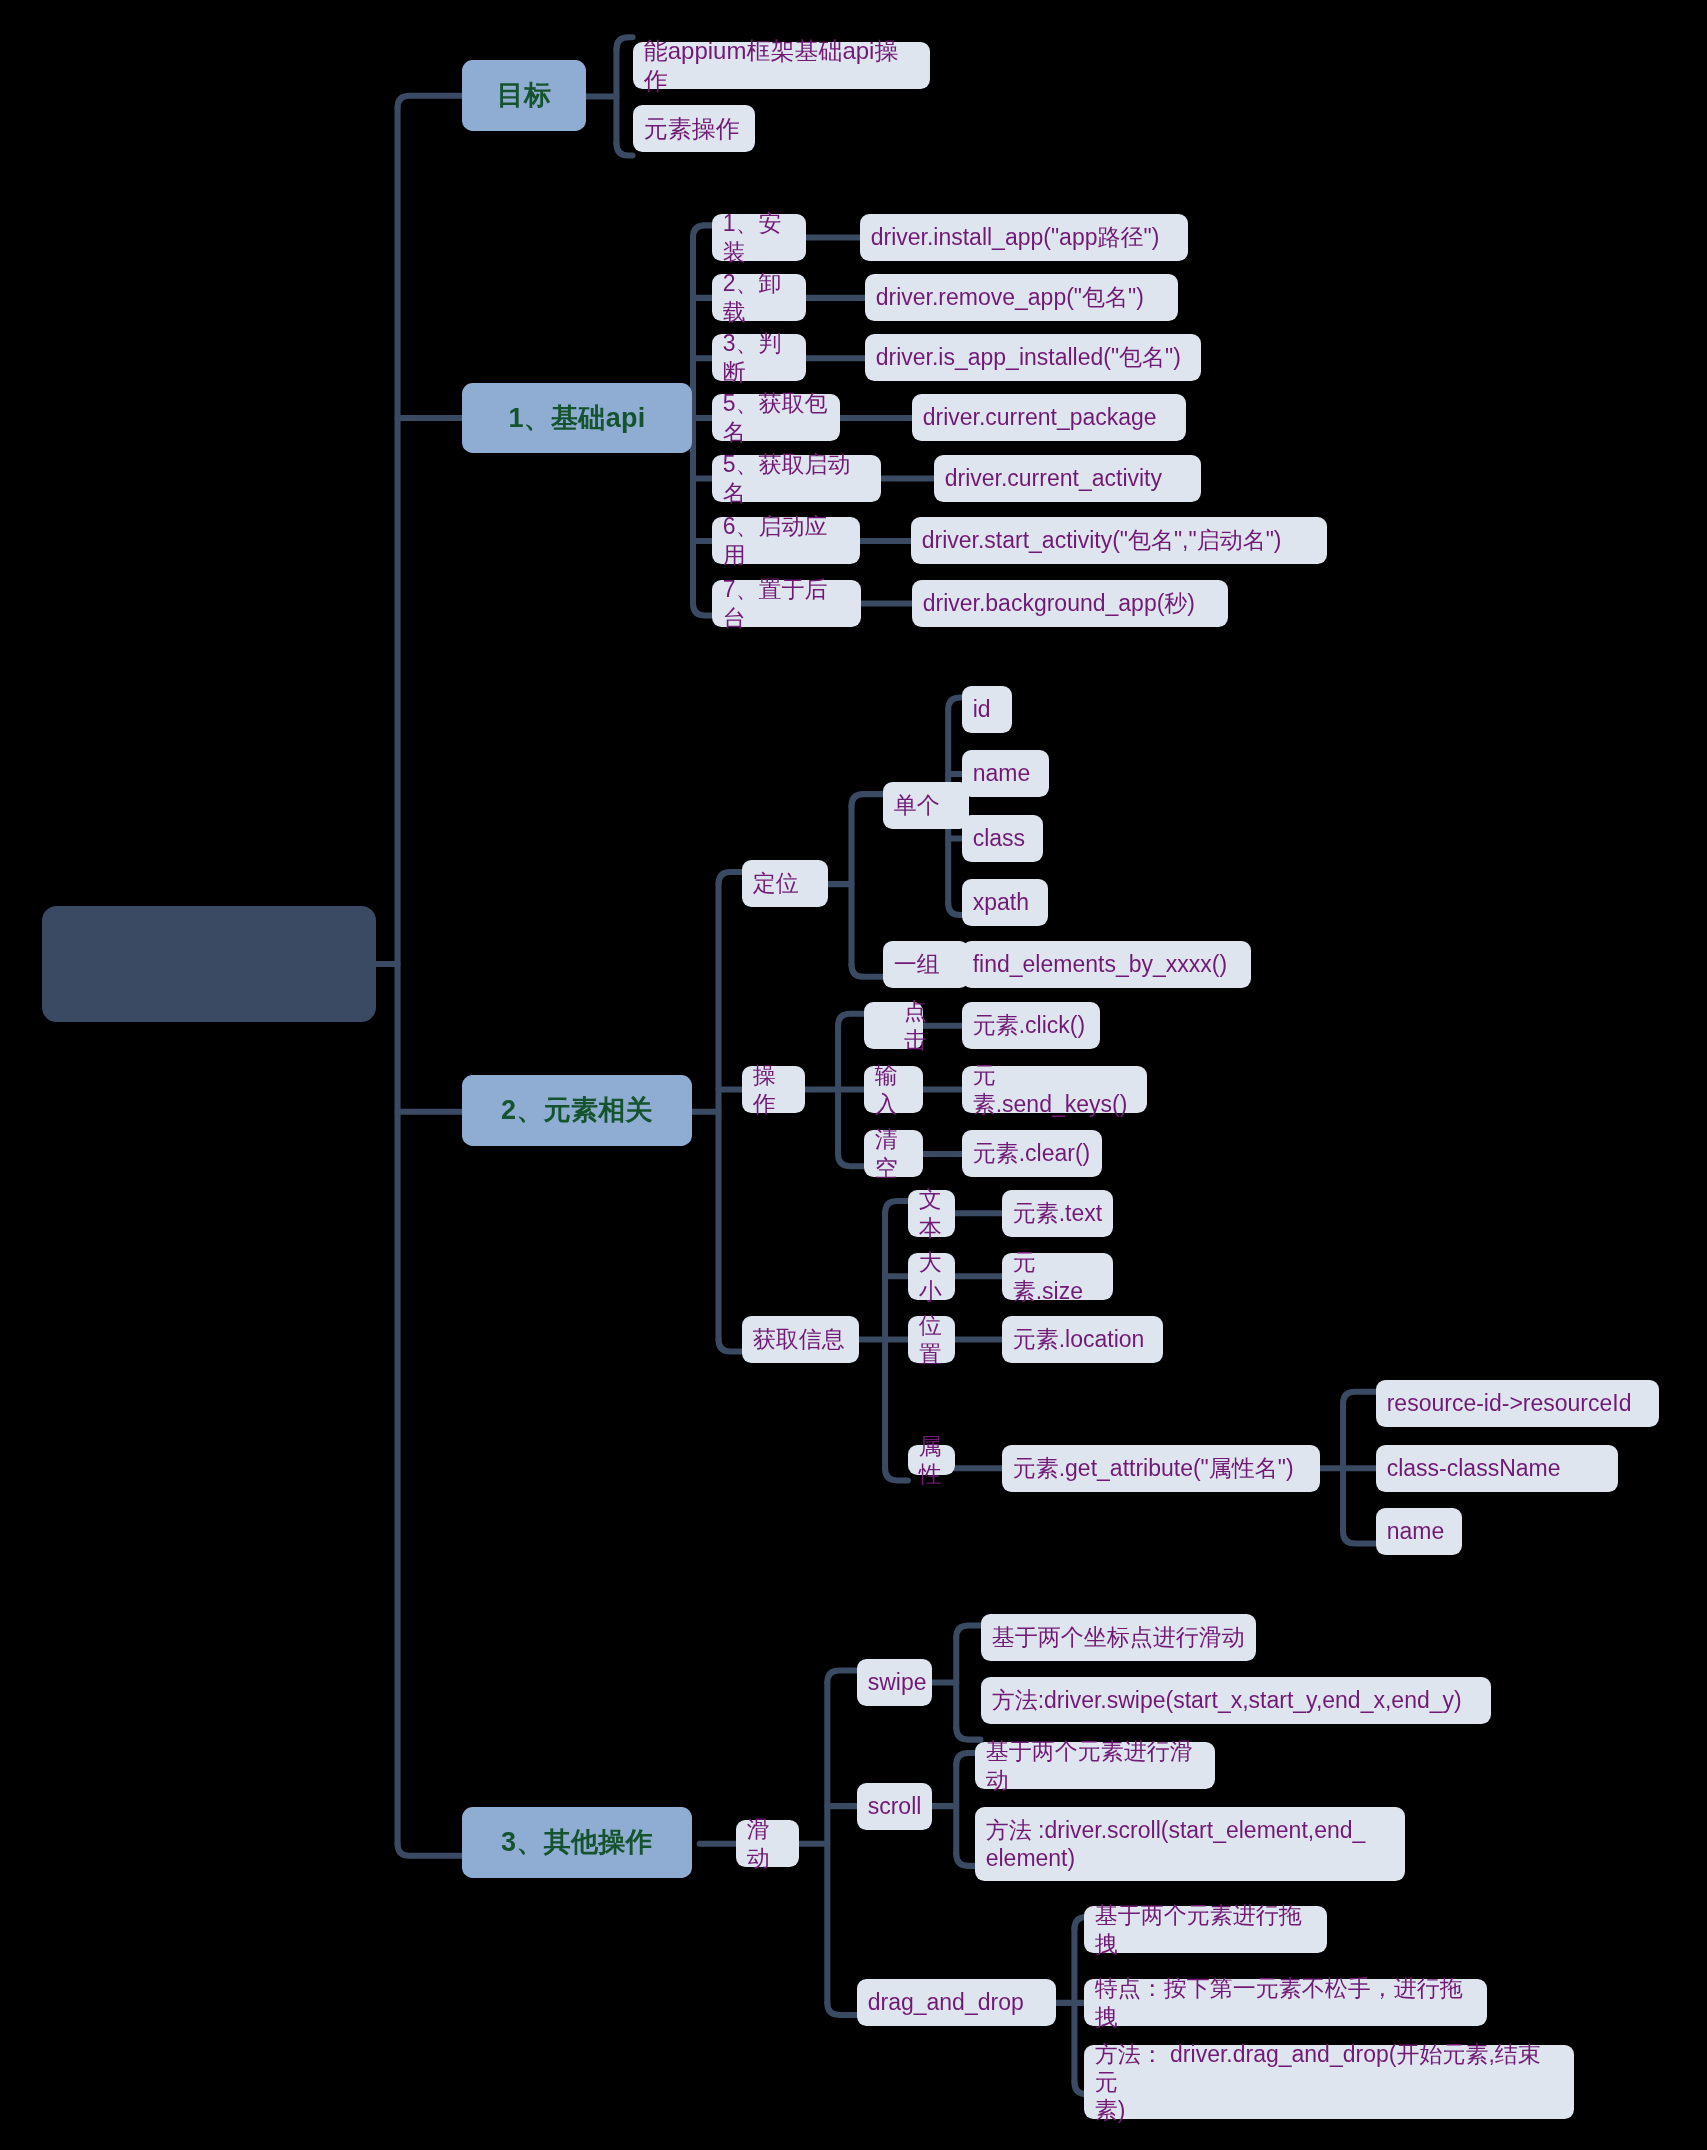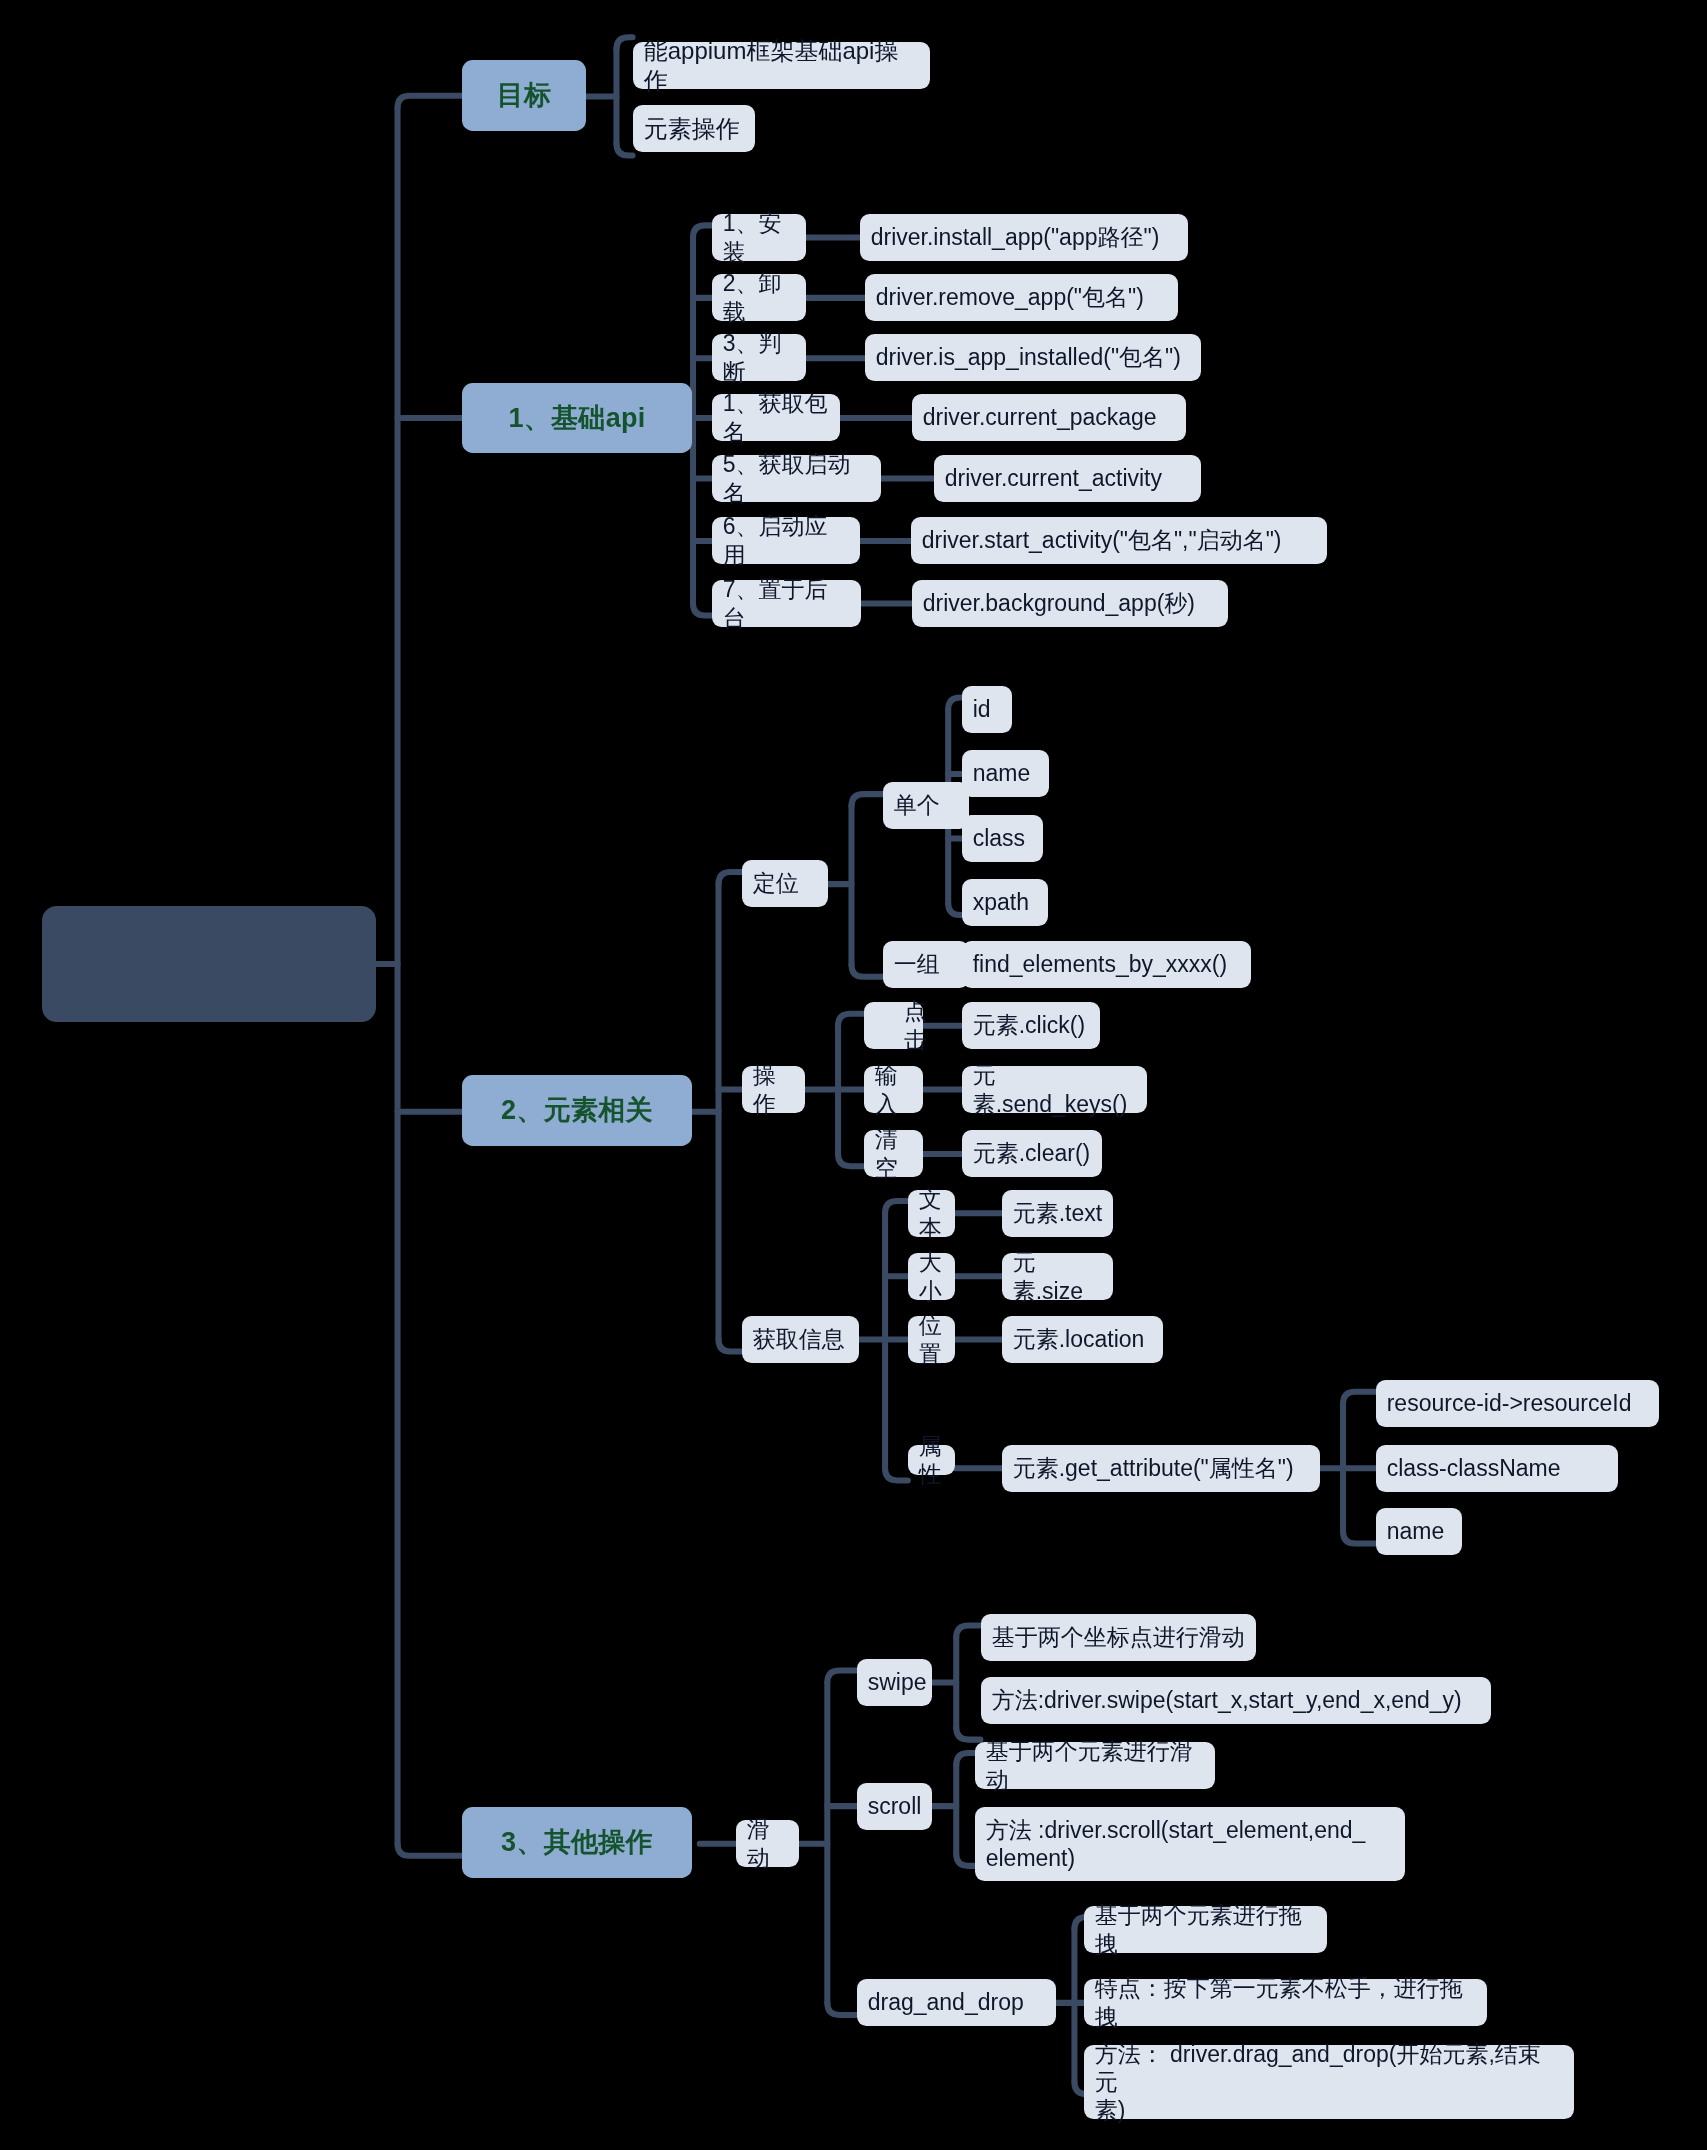--- a/index.html
+++ b/index.html
@@ -43,21 +43,21 @@
     color: #14532d;
     font-weight: bold;
     font-size: 27px;
     justify-content: center;
     border-radius: 10.7px;
     letter-spacing: 0.3px;
   }
   
   .n-leaf {
     background: #dfe5ef;
-    color: #0f172a;
+    color: #701a75;
     font-size: 23px;
     padding: 0 10.7px;
     border-radius: 9.4px;
   }
   .n-leaf.big   { font-size: 24px; }
   .n-leaf.multi { align-items: center; padding: 6.7px 10.7px; }
 </style>
 </head>
 <body>
 
@@ -197,21 +197,21 @@
     <span>2、卸载</span></div>
   <div class="node n-leaf" style="left:865px; top:274px; width:313px; height:47px;">
     <span>driver.remove_app("包名")</span></div>
 
   <div class="node n-leaf" style="left:712px; top:334px; width:94px; height:47px;">
     <span>3、判断</span></div>
   <div class="node n-leaf" style="left:865px; top:334px; width:336px; height:47px;">
     <span>driver.is_app_installed("包名")</span></div>
 
   <div class="node n-leaf" style="left:712px; top:394px; width:128px; height:47px;">
-    <span>1、获取包名</span></div>
+    <span>5、获取包名</span></div>
   <div class="node n-leaf" style="left:912px; top:394px; width:274px; height:47px;">
     <span>driver.current_package</span></div>
 
   <div class="node n-leaf" style="left:712px; top:455px; width:169px; height:47px;">
     <span>5、获取启动名</span></div>
   <div class="node n-leaf" style="left:934px; top:455px; width:267px; height:47px;">
     <span>driver.current_activity</span></div>
 
   <div class="node n-leaf" style="left:712px; top:517px; width:148px; height:47px;">
     <span>6、启动应用</span></div>

